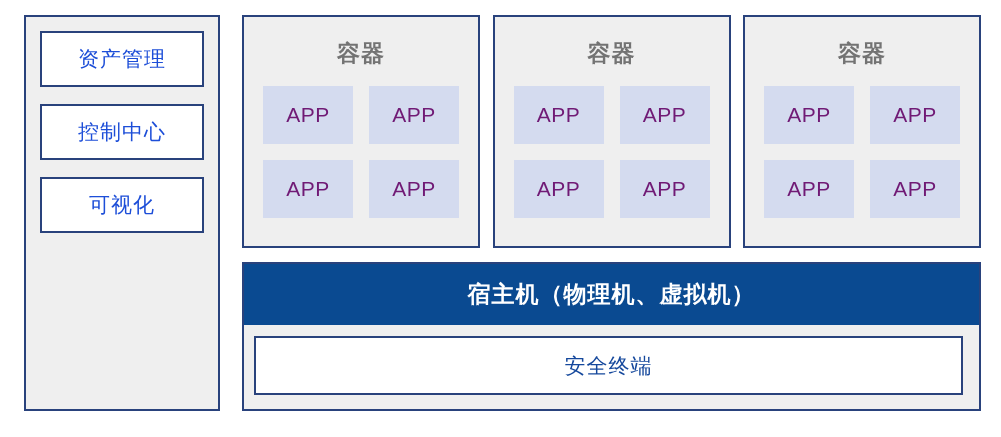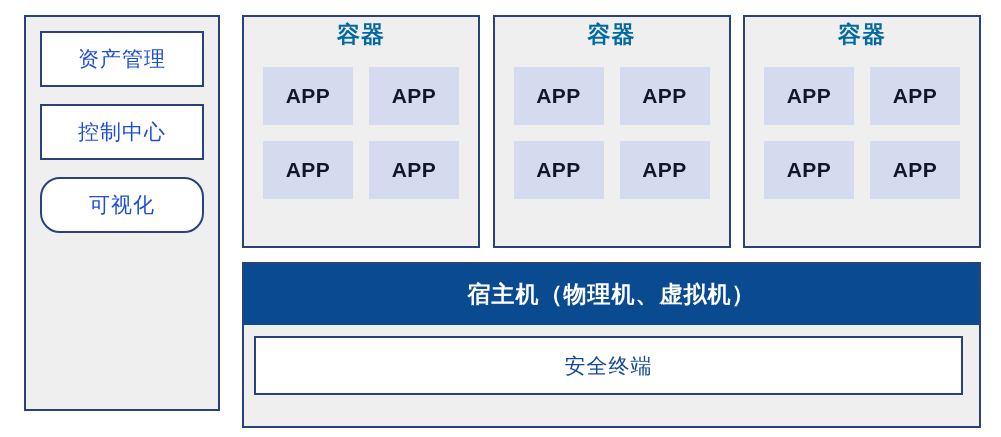--- a/index.html
+++ b/index.html
@@ -57,21 +57,21 @@
     border: 2px solid #29427c;
     box-sizing: border-box;
     display: flex;
     align-items: center;
     justify-content: center;
     color: #1d4ed8;
     font-size: 21px;
     margin-bottom: 17px;
     letter-spacing: 1px;
   }
-  .control-item:last-child { margin-bottom: 8px; border-radius: 20px; }
+  .control-item:last-child { margin-bottom: 8px; }
 
   
   .containers-row {
     position: absolute;
     left: 242px;
     top: 15px;
     width: 739px;
     height: 233px;
     display: flex;
     justify-content: space-between;
@@ -82,55 +82,54 @@
     height: 233px;
     border: 2px solid #29427c;
     background: #efefef;
     box-sizing: border-box;
     display: flex;
     flex-direction: column;
     align-items: center;
   }
 
   .container-title {
-    color: #0369a1;
+    color: #737373;
     font-size: 23px;
     font-weight: bold;
-    margin-top: 2px;
+    margin-top: 21px;
     letter-spacing: 1px;
   }
 
   .app-grid {
     margin-top: 17px;
     width: 196px;
     display: grid;
     grid-template-columns: 90px 90px;
     grid-template-rows: 58px 58px;
     column-gap: 16px;
     row-gap: 16px;
   }
 
   .app-cell {
     background: #d4dbef;
-    color: #0f172a;
+    color: #701a75;
     font-size: 21px;
     display: flex;
     align-items: center;
     justify-content: center;
     letter-spacing: 0.5px;
-    font-weight: bold;
   }
 
   
   .host-panel {
     position: absolute;
     left: 242px;
     top: 262px;
     width: 739px;
-    height: 166px;
+    height: 149px;
     border: 2px solid #29427c;
     background: #efefef;
     box-sizing: border-box;
   }
 
   .host-header {
     height: 61px;
     background: #0a4a91;
     color: #ffffff;
     font-size: 23px;

